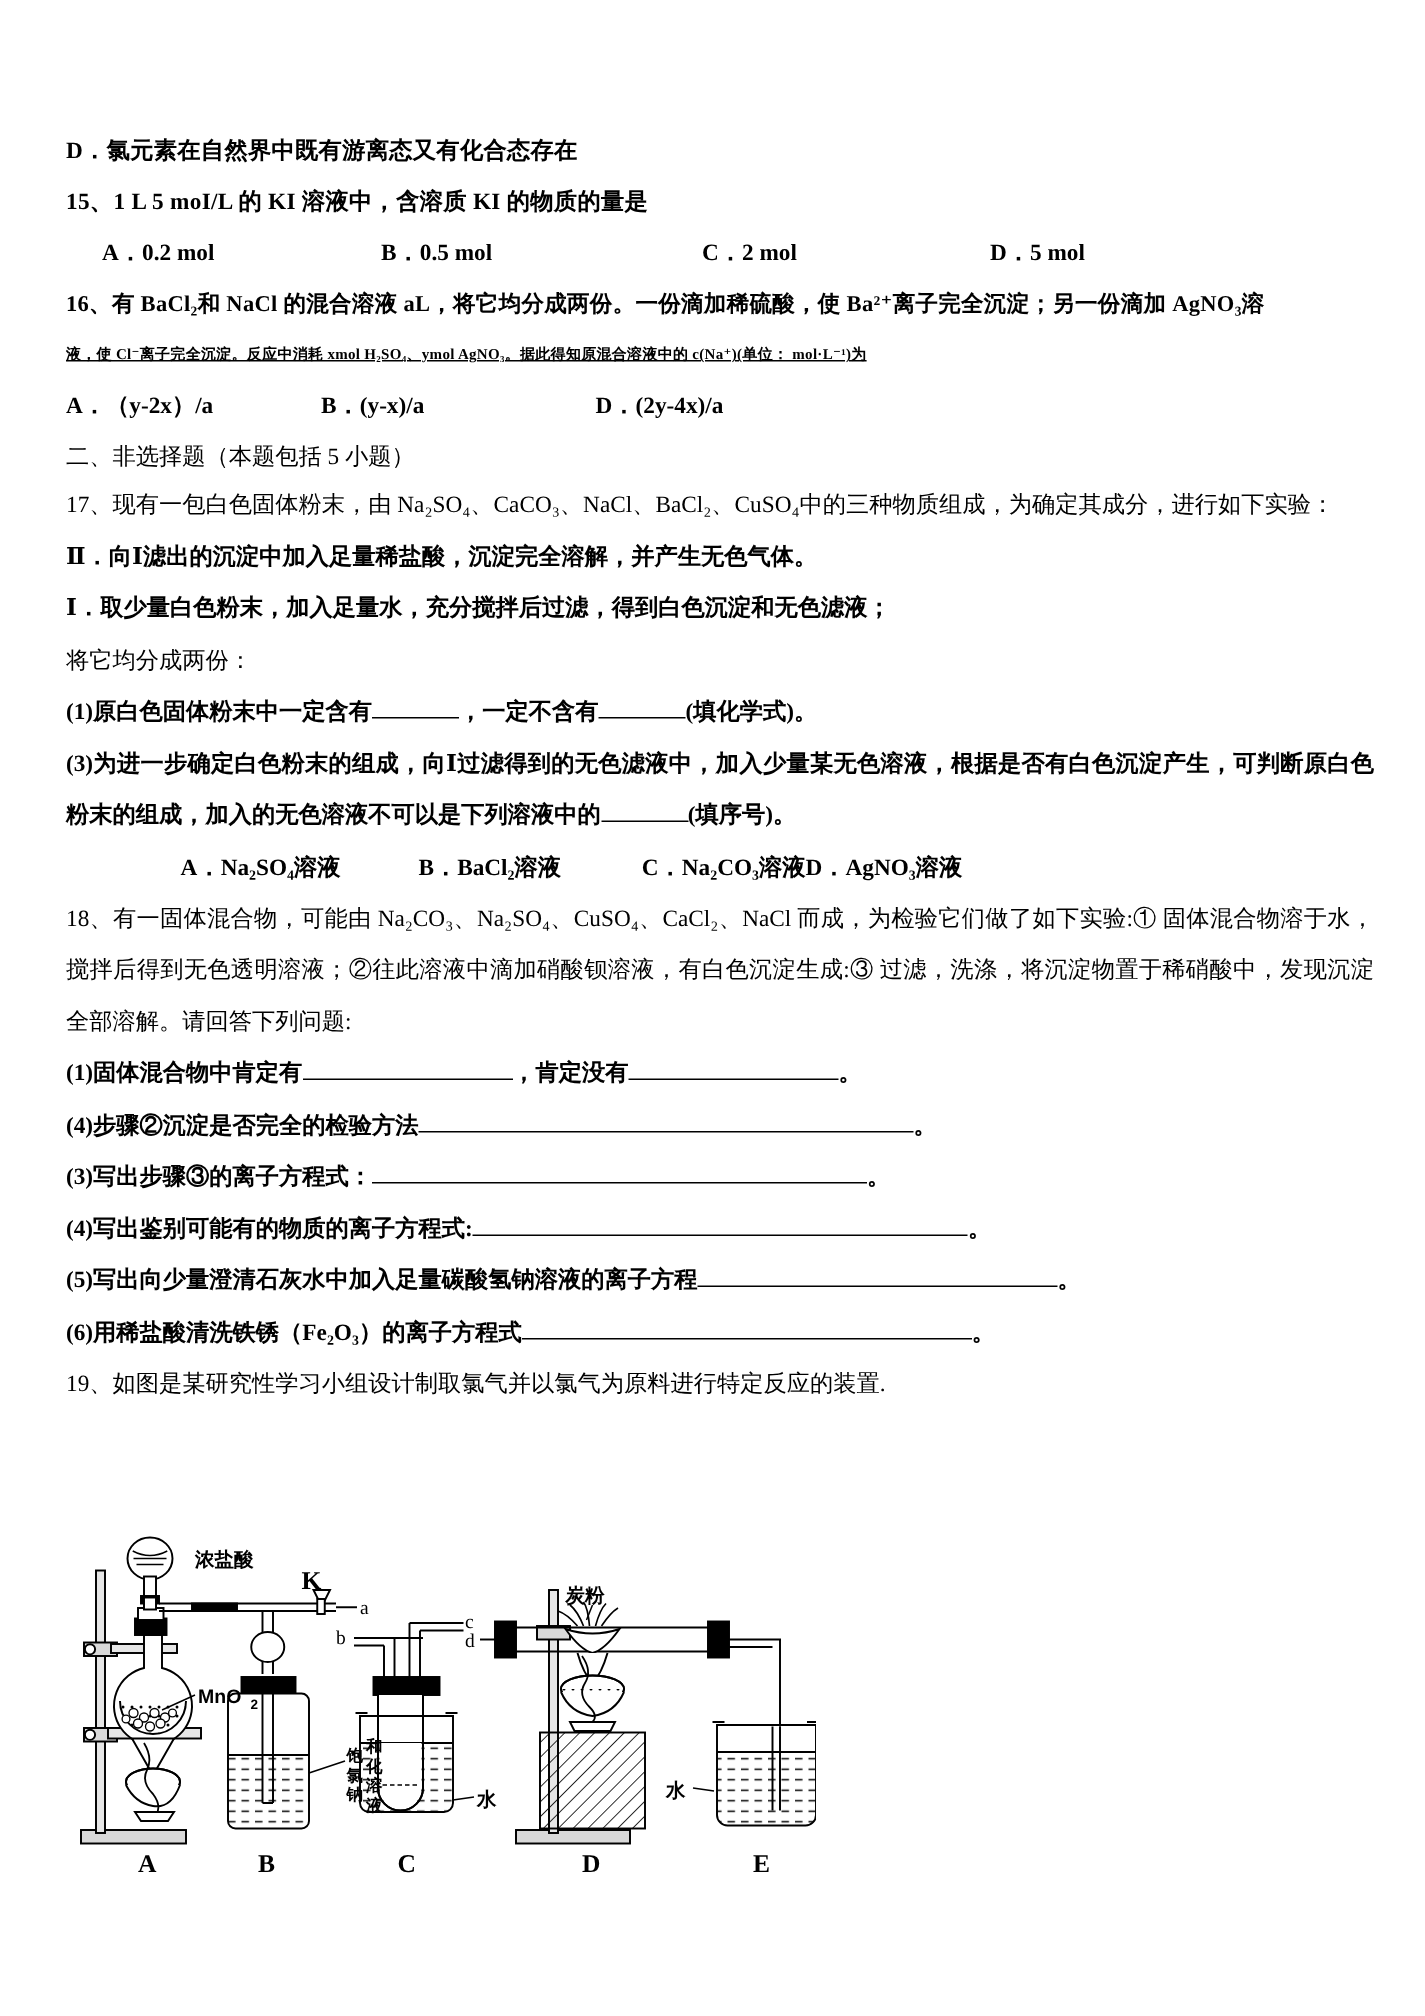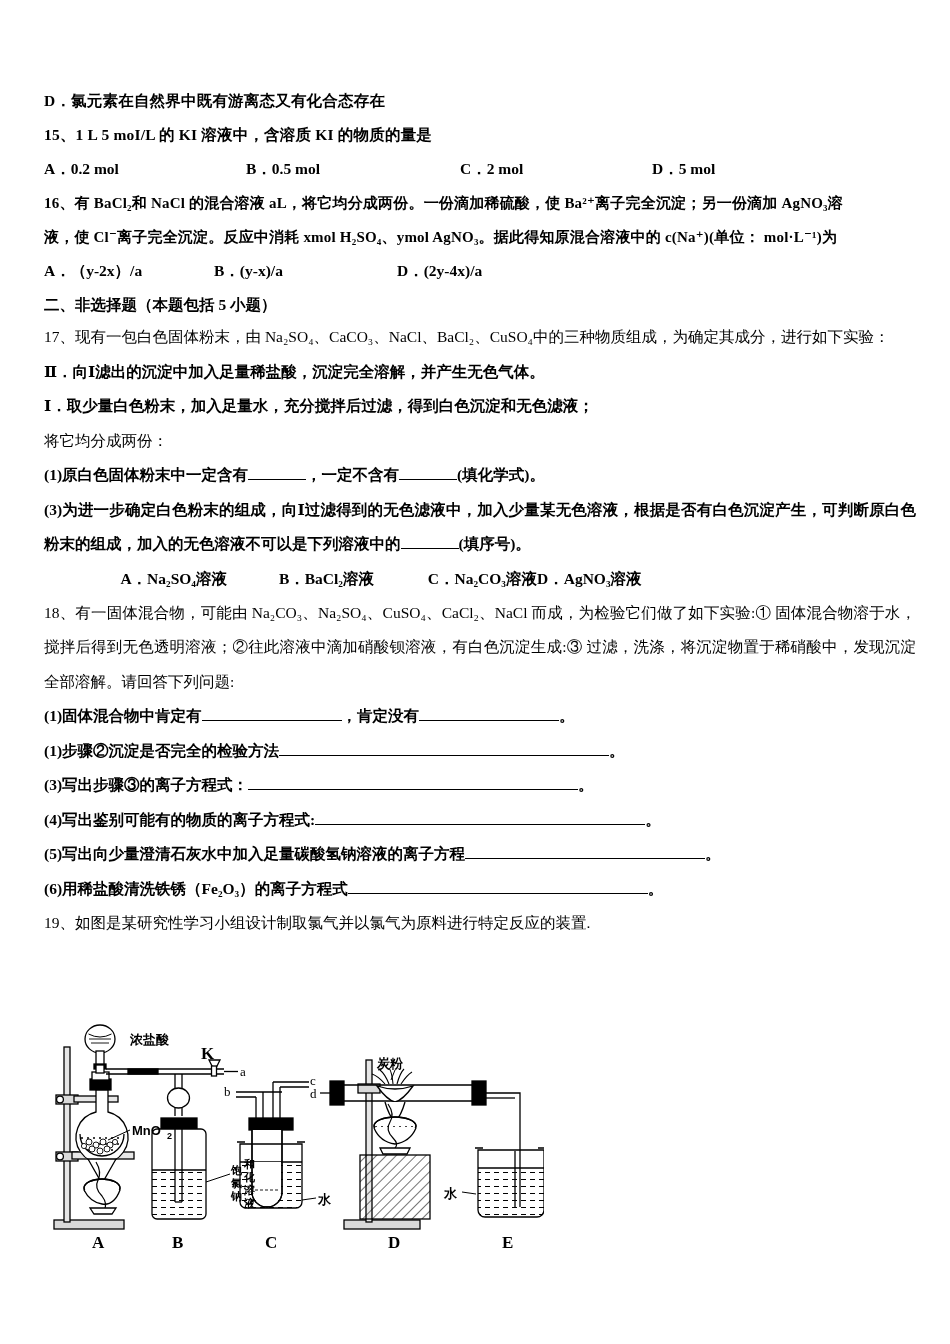--- a/index.html
+++ b/index.html
@@ -40,38 +40,38 @@
 
   .opt-row {
     display: flex;
     font-size: 15.5px;
     line-height: 34px;
     font-weight: bold;
   }
   .opt-row .opt { white-space: nowrap; }
 
   
-  .q15opts .opt:nth-child(1) { width: 186px; }
-  .q15opts .opt:nth-child(2) { width: 214px; margin-left: 16px; }
+  .q15opts .opt:nth-child(1) { width: 186px; margin-left: 24px; }
+  .q15opts .opt:nth-child(2) { width: 214px; }
   .q15opts .opt:nth-child(3) { width: 192px; }
 
   
   .q16opts .opt:nth-child(1) { width: 170px; }
   .q16opts .opt:nth-child(2) { width: 183px; }
   .q16opts .opt:nth-child(3) { width: 190px; }
 
   
   .q17opts .opt:nth-child(1) { width: 163px; }
   .q17opts .opt:nth-child(2) { width: 147px; }
   .q17opts .opt:nth-child(3) { width: 163px; }
 
   .section-head {
     font-size: 15.5px;
     line-height: 30px;
-    font-weight: bold;
+    font-weight: normal;
   }
 
   .para {
     font-size: 15.5px;
     line-height: 34.5px;
     text-align: justify;
     text-justify: inter-ideograph;
   }
   .para.bold { font-weight: bold; }
 
@@ -121,21 +121,21 @@
 
     <div class="line b">15、1 L 5 moI/L 的 KI 溶液中，含溶质 KI 的物质的量是</div>
     <div class="opt-row q15opts">
       <span class="opt">A．0.2 mol</span>
       <span class="opt">B．0.5 mol</span>
       <span class="opt">C．2 mol</span>
       <span class="opt">D．5 mol</span>
     </div>
 
     <div class="line b" style="font-size:15px;">16、有 BaCl₂和 NaCl 的混合溶液 aL，将它均分成两份。一份滴加稀硫酸，使 Ba²⁺离子完全沉淀；另一份滴加 AgNO₃溶</div>
-    <div class="line b" style="font-size:15px;">液，使 Cl⁻离子完全沉淀。反应中消耗 xmol H₂SO₄、ymol AgNO₃。据此得知原混合溶液中的 c(Na⁺)(单位： mol·L⁻¹)为</div>
+    <div class="line b" style="font-size:10px;text-decoration:underline;">液，使 Cl⁻离子完全沉淀。反应中消耗 xmol H₂SO₄、ymol AgNO₃。据此得知原混合溶液中的 c(Na⁺)(单位： mol·L⁻¹)为</div>
     <div class="opt-row q16opts">
       <span class="opt">A．（y-2x）/a</span>
       <span class="opt">B．(y-x)/a</span>
       <span class="opt">D．(2y-4x)/a</span>
     </div>
 
     <div class="section-head" style="margin-top:2px;">二、非选择题（本题包括 5 小题）</div>
 
     <div class="para">17、现有一包白色固体粉末，由 Na₂SO₄、CaCO₃、NaCl、BaCl₂、CuSO₄中的三种物质组成，为确定其成分，进行如下实验：</div>
     <div class="para bold">Ⅱ．向Ⅰ滤出的沉淀中加入足量稀盐酸，沉淀完全溶解，并产生无色气体。</div>
@@ -151,21 +151,21 @@
       <span class="opt">A．Na₂SO₄溶液</span>
       <span class="opt">B．BaCl₂溶液</span>
       <span class="opt">C．Na₂CO₃溶液</span>
       <span class="opt">D．AgNO₃溶液</span>
     </div>
 
     <div class="para">18、有一固体混合物，可能由 Na₂CO₃、Na₂SO₄、CuSO₄、CaCl₂、NaCl 而成，为检验它们做了如下实验:① 固体混合物溶于水，搅拌后得到无色透明溶液；②往此溶液中滴加硝酸钡溶液，有白色沉淀生成:③ 过滤，洗涤，将沉淀物置于稀硝酸中，发现沉淀全部溶解。请回答下列问题:</div>
 
     <div class="para bold"><span>(1)固体混合物中肯定有</span><span class="blank-140"></span><span>，肯定没有</span><span class="blank-140"></span><span>。</span></div>
 
-    <div class="para bold"><span>(1)步骤②沉淀是否完全的检验方法</span><span class="blank-xxl"></span><span>。</span></div>
+    <div class="para bold"><span>(4)步骤②沉淀是否完全的检验方法</span><span class="blank-xxl"></span><span>。</span></div>
 
     <div class="para bold"><span>(3)写出步骤③的离子方程式：</span><span class="blank-xxl"></span><span>。</span></div>
 
     <div class="para bold"><span>(4)写出鉴别可能有的物质的离子方程式:</span><span class="blank-xxl"></span><span>。</span></div>
 
     <div class="para bold"><span>(5)写出向少量澄清石灰水中加入足量碳酸氢钠溶液的离子方程</span><span class="blank-l"></span><span>。</span></div>
 
     <div class="para bold"><span>(6)用稀盐酸清洗铁锈（Fe₂O₃）的离子方程式</span><span class="blank-xl"></span><span>。</span></div>
 
     <div class="para">19、如图是某研究性学习小组设计制取氯气并以氯气为原料进行特定反应的装置.</div>

